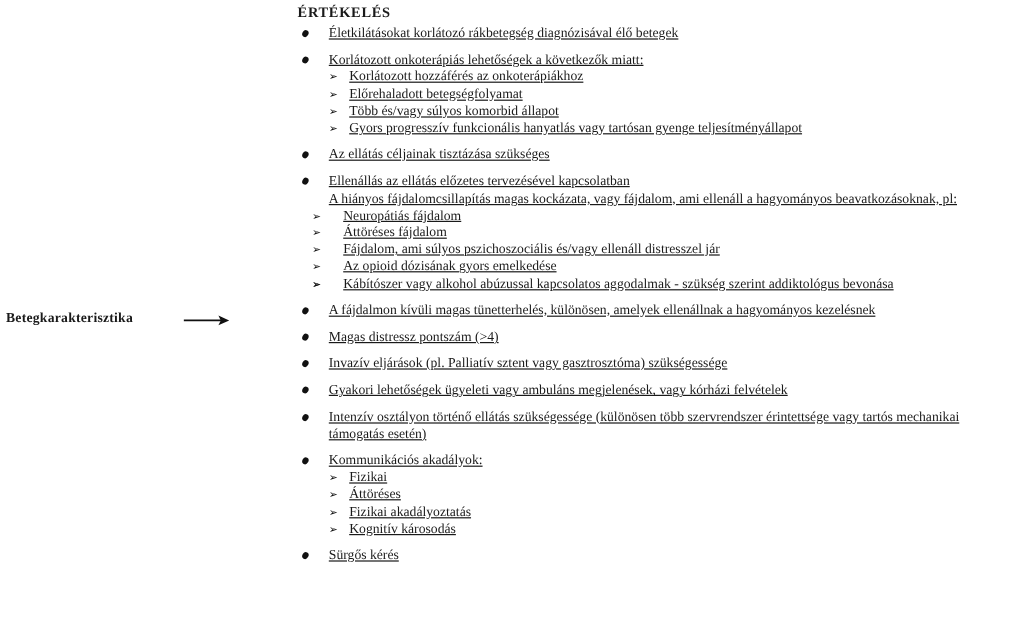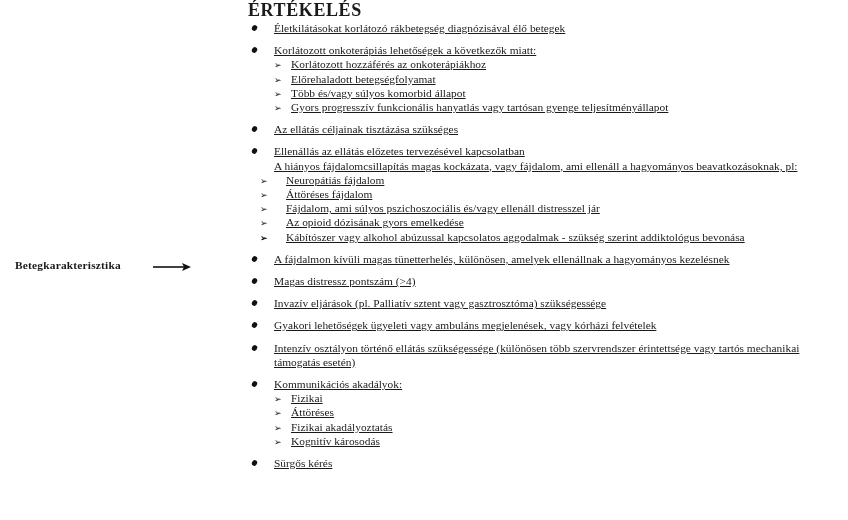--- a/index.html
+++ b/index.html
@@ -2,29 +2,29 @@
 <html><head>
   <meta charset="utf-8">
   <style>
     html, body { margin: 0; padding: 0; background: #ffffff; }
     body {
       width: 848px; height: 520px; position: relative; overflow: hidden;
       font-family: "Liberation Serif", "DejaVu Serif", serif;
       color: #1a1a1a; font-size: 11.4px;
     }
     .left-label {
-      position: absolute; left: 15px; top: 259px;
+      position: absolute; left: 5px; top: 259px;
       font-weight: bold; font-size: 11.4px; letter-spacing: 0.2px;
     }
     .arrow {
       position: absolute; left: 153px; top: 262px; width: 38px; height: 10px;
     }
     .content { position: absolute; left: 248px; top: 3px; width: 600px; }
     .title {
-      font-weight: bold; font-size: 18px; letter-spacing: 0.6px;
+      font-weight: bold; font-size: 12px; letter-spacing: 0.6px;
       margin: 0 0 4px 0; line-height: 14px;
     }
     .item { position: relative; padding-left: 26px; margin-bottom: 8px; line-height: 14.2px; text-decoration: underline; }
     .bullet {
       position: absolute; left: 4px; top: 4px; width: 5px; height: 6px;
       background: #111; border-radius: 50%; transform: rotate(30deg);
     }
     .sub { position: relative; line-height: 14.2px; }
     .sub.narrow { padding-left: 17px; }
     .sub.wide { padding-left: 26px; margin-left: -14px; }

